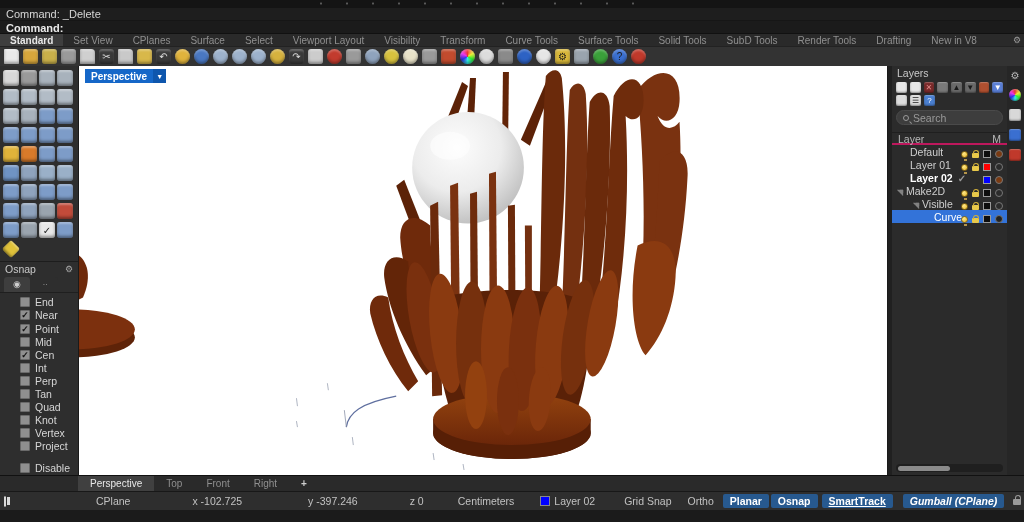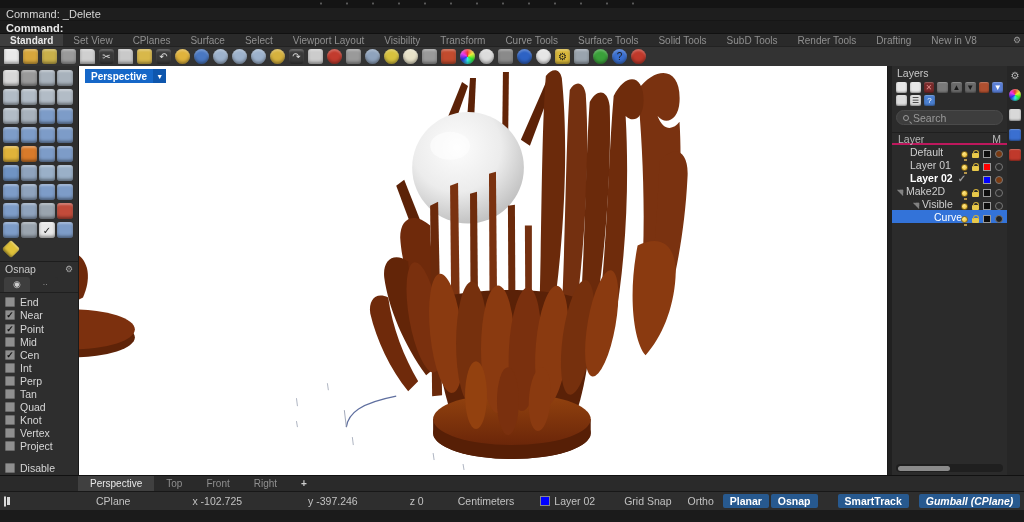--- a/index.html
+++ b/index.html
@@ -49,21 +49,21 @@
   .tool.diamond { transform:rotate(45deg) scale(.8); }
 
   .osnap { flex:1; background:#2e2e2e; border-top:1px solid #1d1d1d; font-size:10.5px; color:#d6d6d6; }
   .osnap-title { height:15px; display:flex; justify-content:space-between; align-items:center;
     padding:0 5px; color:#c9c9c9; }
   .osnap-gear { color:#a8a8a8; font-size:9px; }
   .osnap-tabs { height:16px; display:flex; gap:2px; padding:0 4px; border-bottom:1px solid #1f1f1f; }
   .osnap-tab { width:26px; height:15px; background:#3e3e3e; border-radius:3px 3px 0 0;
     display:flex; align-items:center; justify-content:center; color:#cfcfcf; font-size:9px; }
   .osnap-tab.inactive { background:#2e2e2e; color:#8f8f8f; }
-  .osnap-list { padding:3px 0 0 5px; }
+  .osnap-list { padding:3px 0 0 20px; }
   .osnap-row { height:13.1px; display:flex; align-items:center; gap:5px; }
   .osnap-row.disable-row { margin-top:9px; }
   .cbx { width:10px; height:10px; background:#8f8f8f; border:1px solid #6a6a6a; border-radius:1px;
     display:flex; align-items:center; justify-content:center; font-size:9px; font-weight:bold; color:#111; }
 
   
   .viewport { width:810px; height:409px; background:#ffffff; position:relative;
     border-left:1px solid #1a1a1a; border-right:1px solid #1a1a1a; overflow:hidden; }
   .vp-label { position:absolute; left:6px; top:3px; display:flex; height:14px; z-index:5;
     font-size:10px; font-weight:bold; color:#fff; }
@@ -525,17 +525,17 @@
       <span class="st" style="margin-left: 52px;">z 0</span>
       <span class="st" style="margin-left: 34px;">Centimeters</span>
       <span class="st" style="margin-left: 26px;">
         <span class="st-swatch" style="background: rgb(0, 0, 255);"></span>
         <span>Layer 02</span>
       </span>
       <span class="st-chip" style="margin-left: 22px;">Grid Snap</span>
       <span class="st-chip" style="margin-left: 2px;">Ortho</span>
       <span class="st-chip on" style="margin-left: 2px;">Planar</span>
       <span class="st-chip on" style="margin-left: 2px;">Osnap</span>
-      <span class="st-chip on" style="margin-left: 20px;">SmartTrack</span>
+      <span class="st-chip on" style="margin-left: 4px; text-decoration: underline;">SmartTrack</span>
       <span class="st-chip on" style="margin-left: 10px; font-style: italic;">Gumball (CPlane)</span>
       <span class="st-chip" style="margin-left: 2px;"><span class="lock-mini" style="display: inline-block; margin-right: 4px;"></span>Auto CPlane (Object)</span>
     </div>
 </div>
 
 </body></html>

